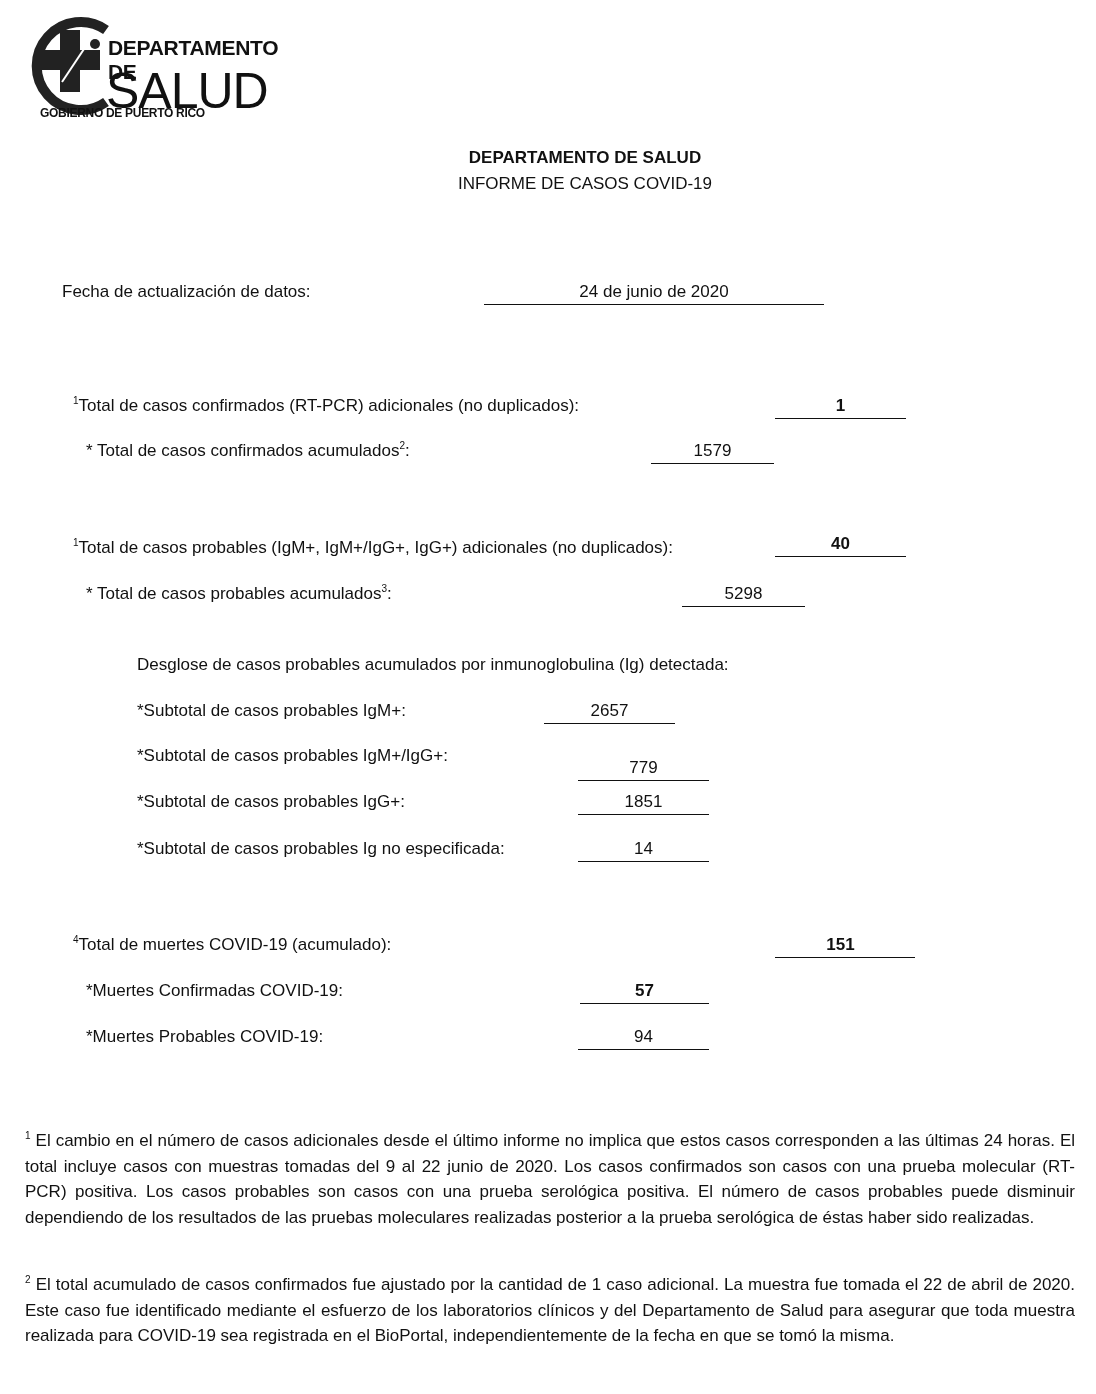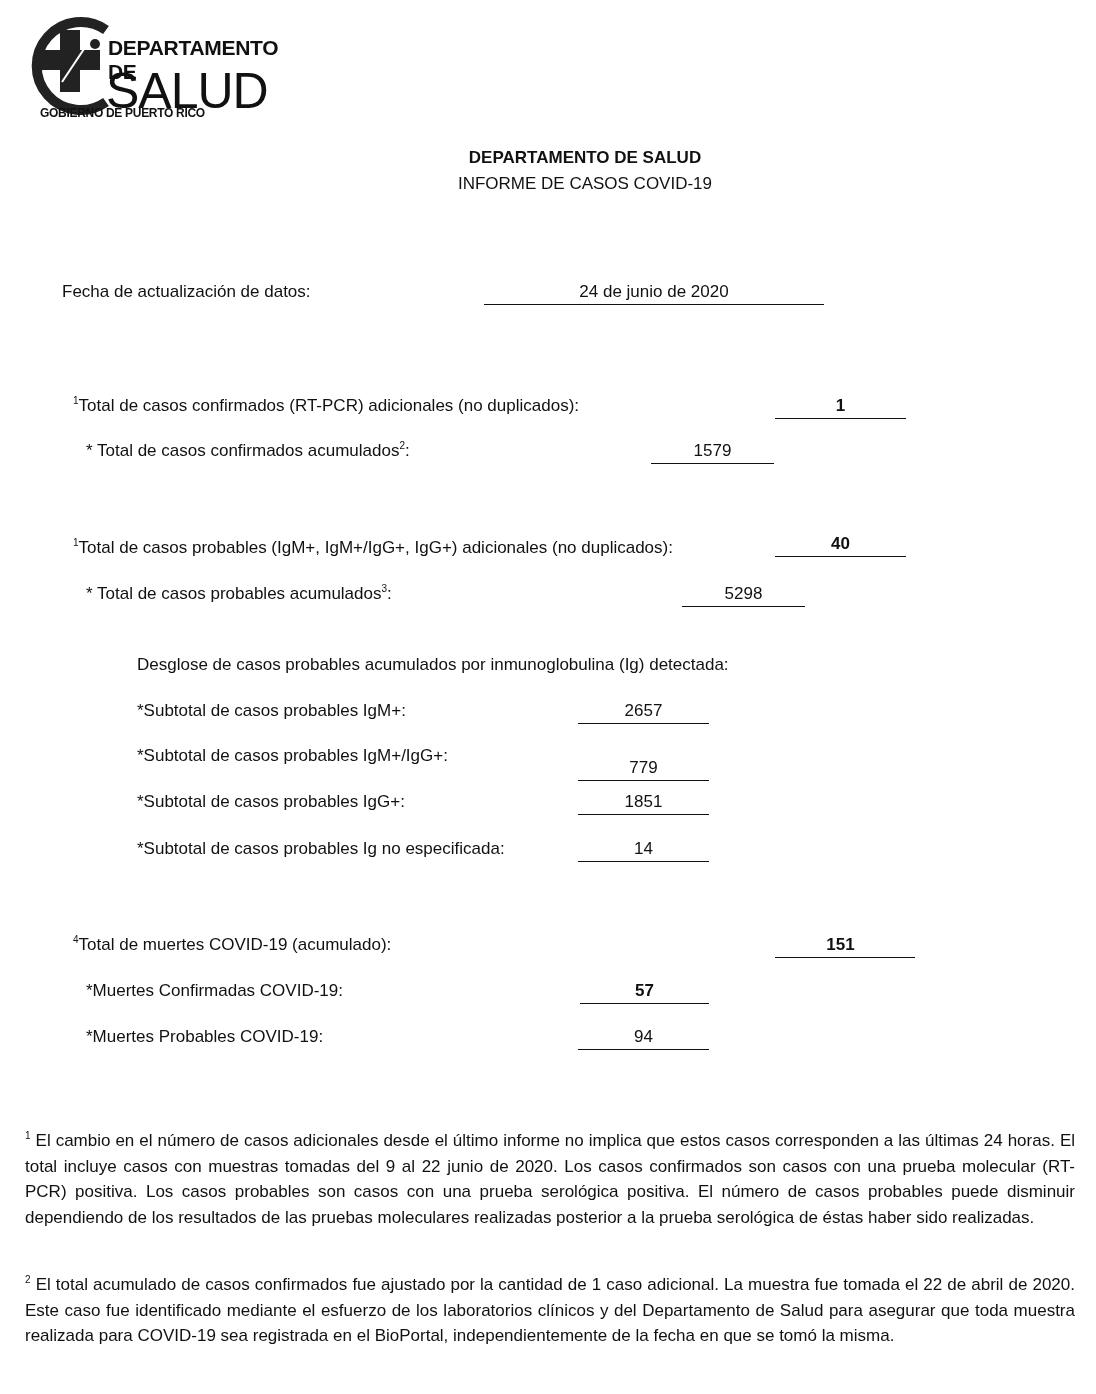--- a/index.html
+++ b/index.html
@@ -46,21 +46,21 @@
 
 <div class="abs" style="left:36px;top:538px;"><sup>1</sup><span>Total de casos probables (IgM+, IgM+/IgG+, IgG+) adicionales (no duplicados):</span></div>
 <div class="uline bold" style="left:775px;top:534px;width:131px;">40</div>
 
 <div class="abs" style="left:49px;top:584px;"><span>* Total de casos probables acumulados</span><sup>3</sup>:</div>
 <div class="uline" style="left:682px;top:584px;width:123px;">5298</div>
 
 <div class="abs" style="left:100px;top:655px;">Desglose de casos probables acumulados por inmunoglobulina (Ig) detectada:</div>
 
 <div class="abs" style="left:100px;top:701px;">*Subtotal de casos probables IgM+:</div>
-<div class="uline" style="left:578px;top:701px;width:131px;">2657</div>
+<div class="uline" style="left:544px;top:701px;width:131px;">2657</div>
 
 <div class="abs" style="left:100px;top:746px;">*Subtotal de casos probables IgM+/IgG+:</div>
 <div class="uline" style="left:578px;top:746px;width:131px;margin-top:12px;">779</div>
 
 <div class="abs" style="left:100px;top:792px;">*Subtotal de casos probables IgG+:</div>
 <div class="uline" style="left:578px;top:792px;width:131px;">1851</div>
 
 <div class="abs" style="left:100px;top:839px;">*Subtotal de casos probables Ig no especificada:</div>
 <div class="uline" style="left:578px;top:839px;width:131px;">14</div>
 

